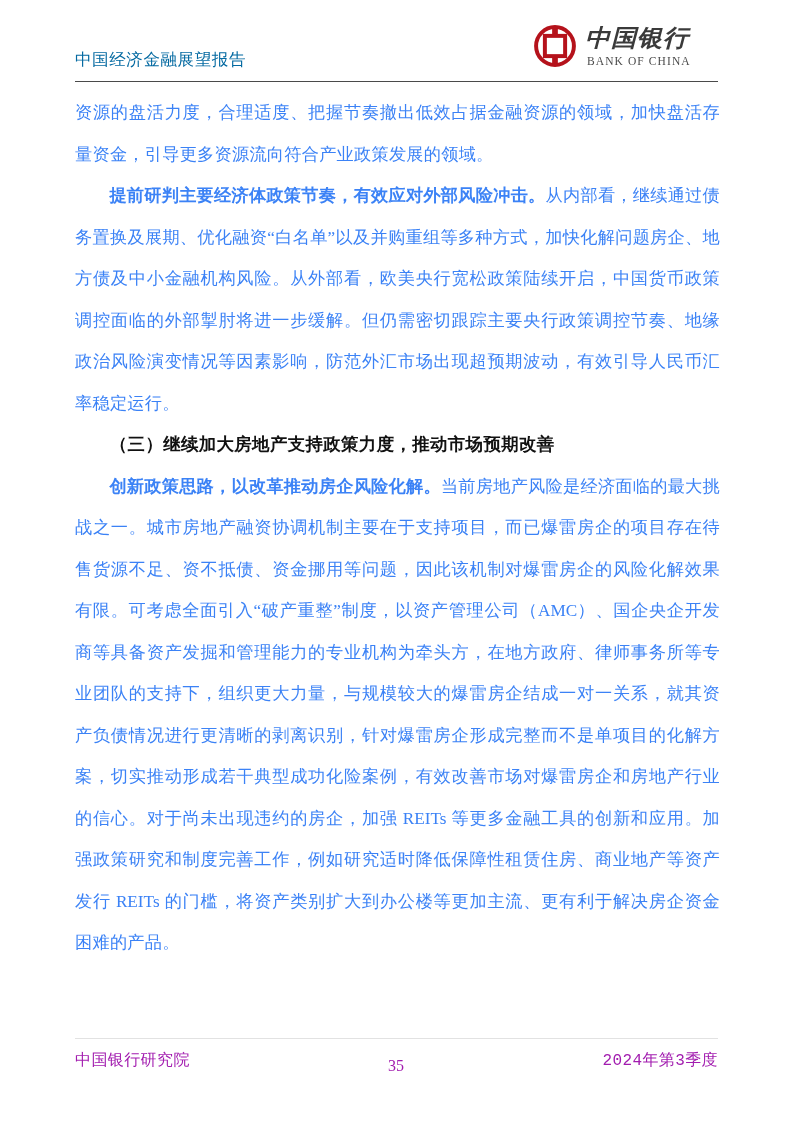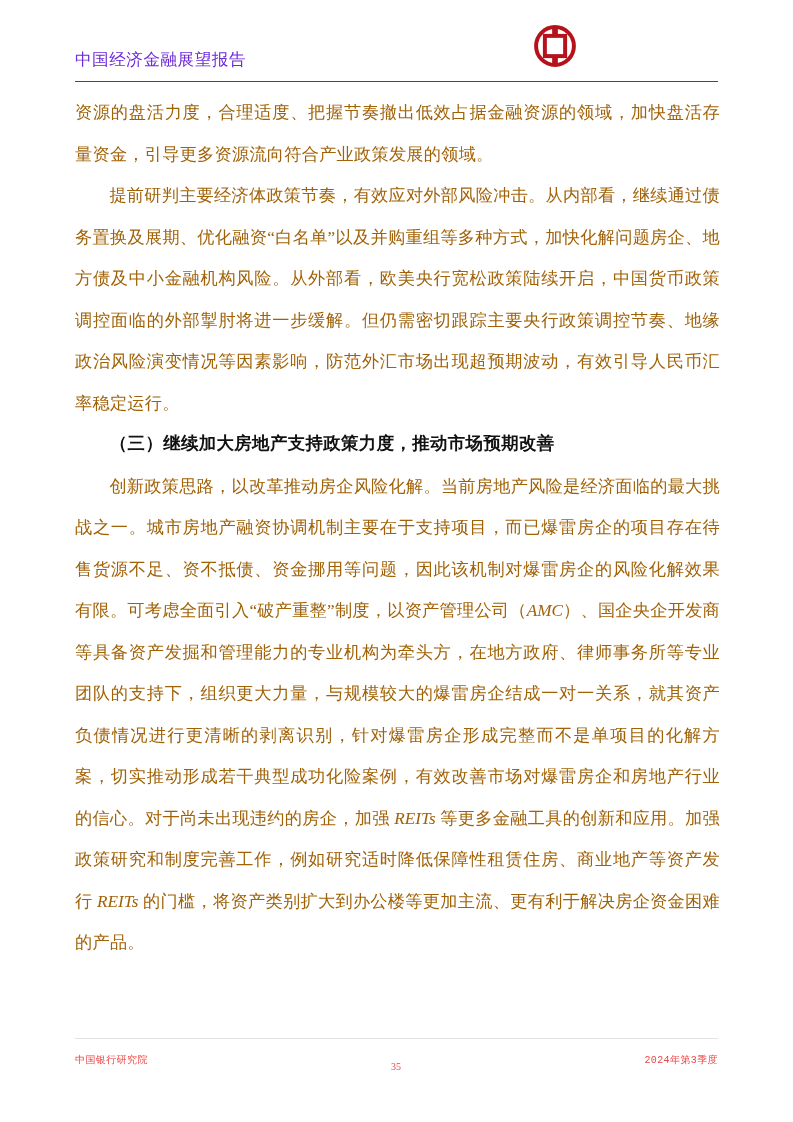--- a/index.html
+++ b/index.html
@@ -32,21 +32,21 @@
     top: 22px;
     width: 643px;
     height: 60px;
   }
   .header-title {
     position: absolute;
     left: 0;
     top: 27px;
     font-size: 16.5px;
     letter-spacing: 0.6px;
-    color: #6d28d9;
+    color: #0369a1;
     font-family: "Liberation Serif", "DejaVu Serif", serif;
     white-space: nowrap;
   }
   .header-rule {
     position: absolute;
     left: 0;
     top: 59px;
     width: 643px;
     height: 0;
     border-top: 1.6px solid #4a4a4a;
@@ -107,43 +107,42 @@
     width: 645px;
   }
   p.para {
     margin: 0;
     font-size: 17.2px;
     line-height: 41.5px;
     text-align: justify;
     text-justify: inter-ideograph;
     text-align-last: left;
     letter-spacing: 0.25px;
-    color: #a16207;
+    color: #3b82f6;
     font-family: "Liberation Serif", "DejaVu Serif", serif;
   }
   p.indent {
     text-indent: 2em;
   }
   .lead {
-    font-weight: normal;
+    font-weight: bold;
   }
   .latin {
     font-family: "Liberation Serif", "DejaVu Serif", serif;
     letter-spacing: 0;
-    font-style: italic;
   }
   h2.section {
     margin: 0;
     font-size: 17.4px;
     line-height: 41.5px;
     font-weight: bold;
     text-indent: 2em;
     letter-spacing: 0.4px;
     color: #111111;
-    font-family: Liberation Mono, monospace;
+    font-family: Liberation Sans, sans-serif;
   }
   .gap-before { margin-top: 20px; }
   .gap-after  { margin-bottom: 14px; }
 
   
   .footer-rule {
     position: absolute;
     left: 75px;
     top: 1038px;
     width: 643px;
@@ -152,22 +151,22 @@
   }
   .footer {
     position: absolute;
     left: 75px;
     top: 1048px;
     width: 643px;
     height: 24px;
     display: flex;
     align-items: center;
     justify-content: space-between;
-    font-size: 10px;
-    color: #ef4444;
+    font-size: 16px;
+    color: #a21caf;
     font-family: "Liberation Serif", "DejaVu Serif", serif;
   }
   .footer-left  { letter-spacing: 0.4px; white-space: nowrap; }
   .footer-page  { letter-spacing: 0; white-space: nowrap; margin-top: 12px; }
   .footer-right { letter-spacing: 0.4px; white-space: nowrap; font-family: Liberation Mono, monospace; }
 </style>
 </head>
 <body>
 
 <div class="page">
@@ -176,20 +175,24 @@
     <div class="header-title">中国经济金融展望报告</div>
 
     <div class="boc-logo">
       <svg class="boc-mark" viewBox="0 0 100 100" xmlns="http://www.w3.org/2000/svg">
         <circle cx="50" cy="50" r="43" fill="none" stroke="#b5121b" stroke-width="9"></circle>
         <rect x="43.5" y="6" width="13" height="22" fill="#b5121b"></rect>
         <rect x="43.5" y="72" width="13" height="22" fill="#b5121b"></rect>
         <rect x="27" y="27" width="46" height="46" fill="none" stroke="#b5121b" stroke-width="9"></rect>
         <rect x="41" y="41" width="18" height="18" fill="#ffffff"></rect>
       </svg>
+      <div class="boc-wordmark">
+        <div class="boc-cn">中国银行</div>
+        <div class="boc-en">BANK OF CHINA</div>
+      </div>
     </div>
 
     <div class="header-rule"></div>
   </div>
 
   <div class="content">
 
     <p class="para"><span>资源的盘活力度，合理适度、把握节奏撤出低效占据金融资源的领域，加快盘活存量资金，引导更多资源流向符合产业政策发展的领域。</span></p>
 
     <p class="para indent"><span class="lead">提前研判主要经济体政策节奏，有效应对外部风险冲击。</span><span>从内部看，继续通过债务置换及展期、优化融资“白名单”以及并购重组等多种方式，加快化解问题房企、地方债及中小金融机构风险。从外部看，欧美央行宽松政策陆续开启，中国货币政策调控面临的外部掣肘将进一步缓解。但仍需密切跟踪主要央行政策调控节奏、地缘政治风险演变情况等因素影响，防范外汇市场出现超预期波动，有效引导人民币汇率稳定运行。</span></p>

